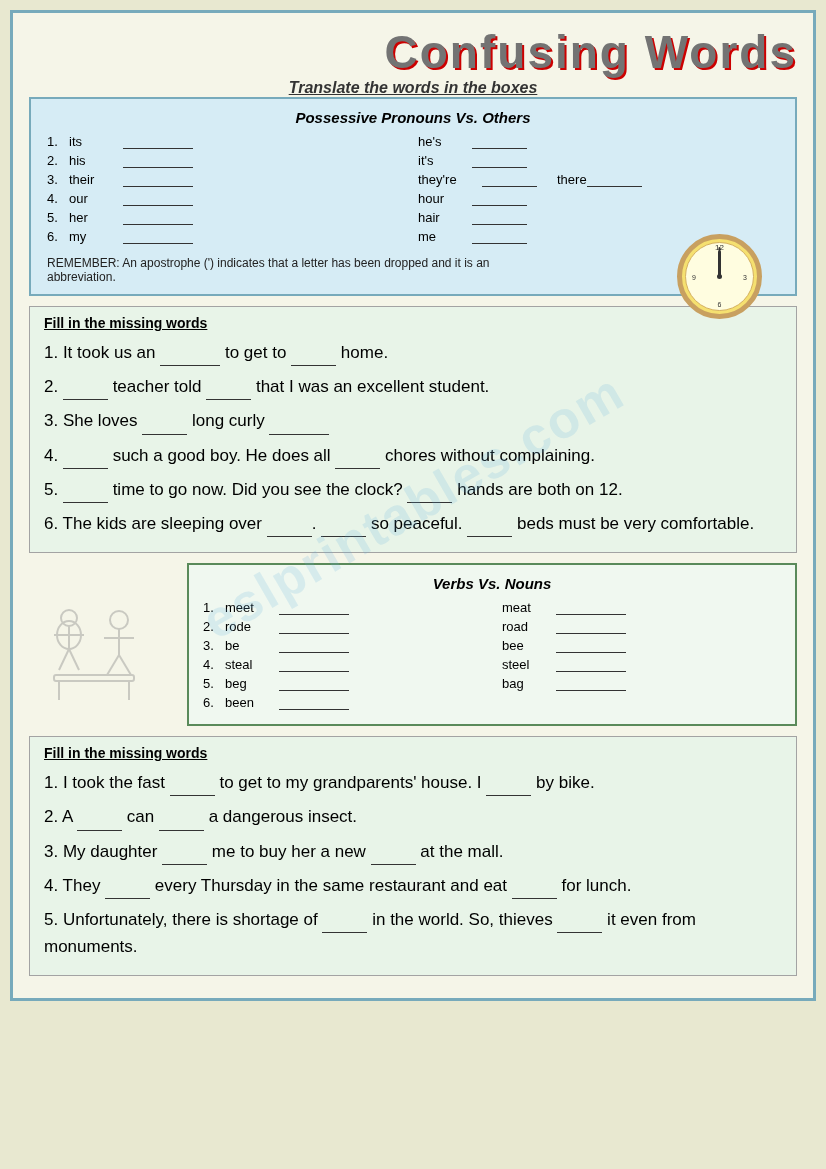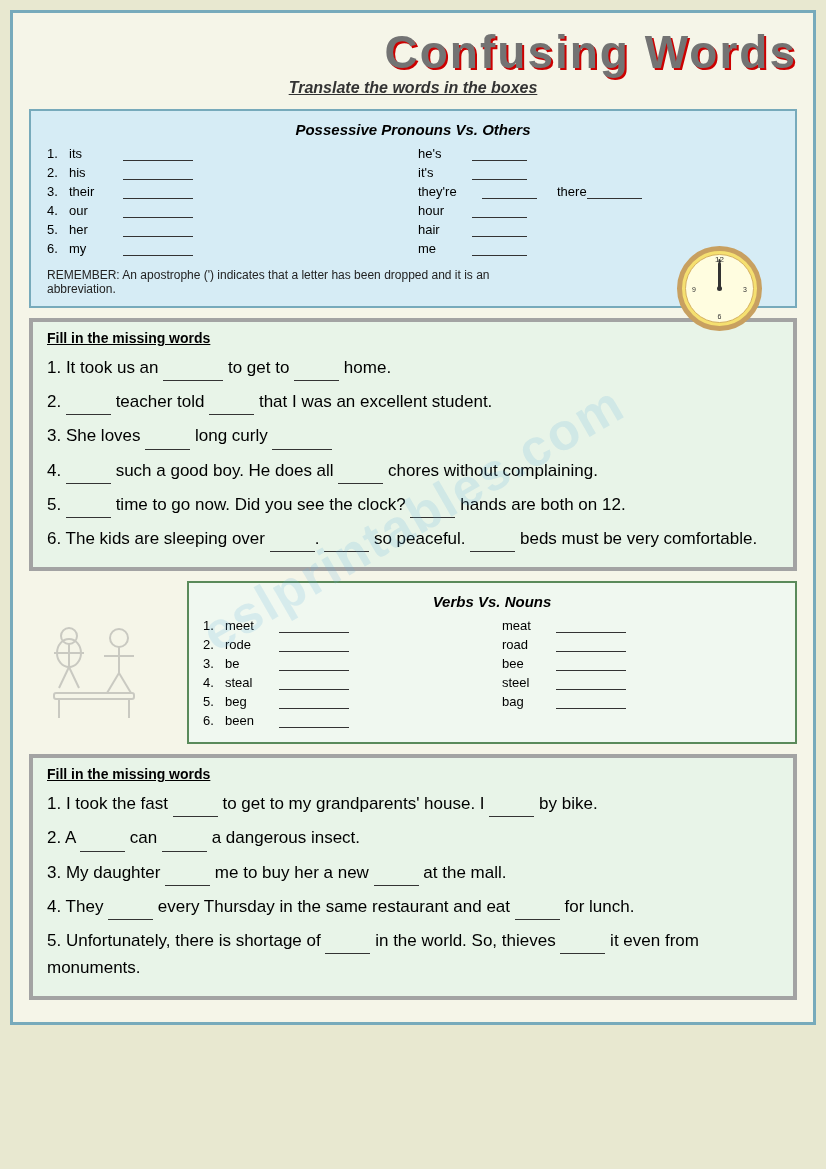--- a/index.html
+++ b/index.html
@@ -24,21 +24,21 @@
       color: #737373;
       text-shadow: 2px 2px 0 #cc0000;
       letter-spacing: 2px;
     }
     .subtitle {
       text-align: center;
       font-size: 16px;
       font-style: italic;
       color: #333;
       text-decoration: underline;
-      margin-bottom: 12px;
+      margin-bottom: 0;
       font-weight: bold;
     }
     .section-box {
       border: 2px solid #7ab;
       background: #d6ecf5;
       padding: 10px 16px;
       margin-bottom: 10px;
       position: relative;
     }
     .section-title {
@@ -88,21 +88,21 @@
     }
     .clock-container {
       position: absolute;
       right: 28px;
       bottom: -30px;
       width: 90px;
       height: 90px;
     }
     .fill-section {
       background: #e8f4e8;
-      border: 4px solid #a3a3a3;
+      border: 1px solid #a3a3a3;
       padding: 8px 14px;
       margin-bottom: 10px;
     }
     .fill-title {
       font-weight: bold;
       font-size: 14px;
       text-decoration: underline;
       margin-bottom: 8px;
     }
     .fill-sentence {

